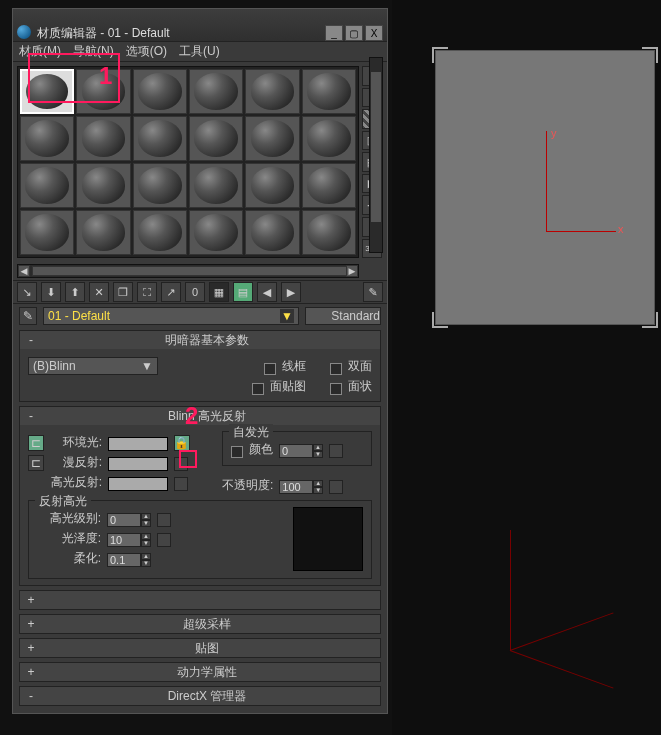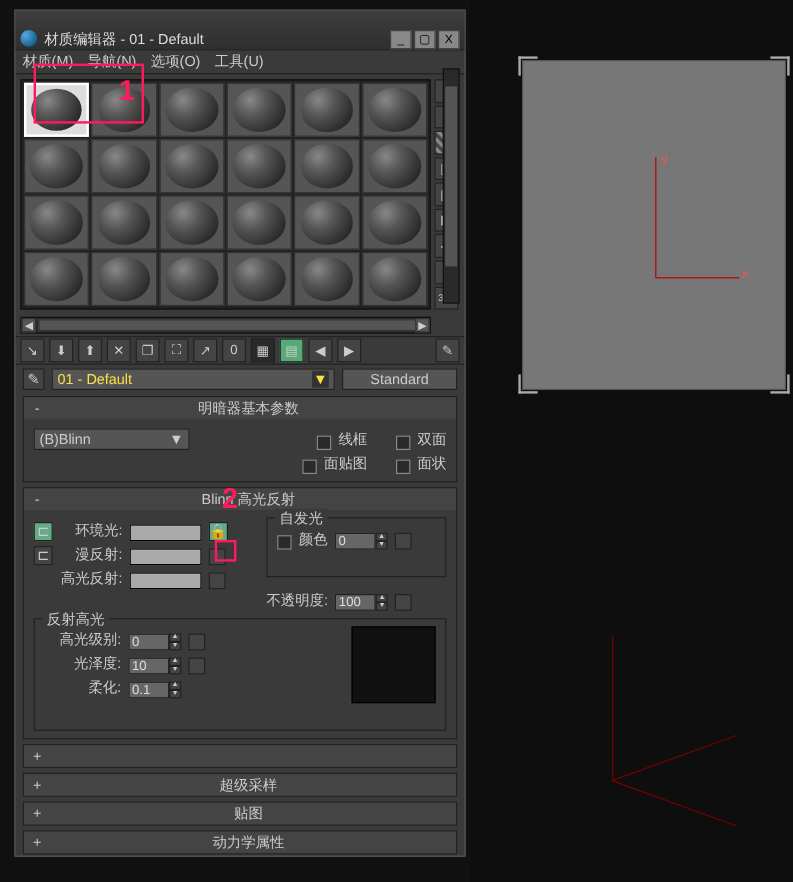--- a/index.html
+++ b/index.html
@@ -183,21 +183,21 @@
 .name-row {
   height: 24px;
   display: flex;
   align-items: center;
   padding: 0 6px;
   gap: 6px;
 }
 .dropper { width: 18px; height: 18px; border: 1px solid #222; background: #444; display:flex;align-items:center;justify-content:center; }
 .name-dd { flex: 1; height: 18px; background: #555; border: 1px solid #222; color: #fde047; padding: 1px 4px; display: flex; align-items: center; justify-content: space-between; }
 .name-dd .arrow { width: 14px; text-align: center; background: #333; }
-.std-btn { width: 96px; height: 18px; background: #555; border: 1px solid #222; text-align: center; line-height: 16px; }
+.std-btn { width: 76px; height: 18px; background: #555; border: 1px solid #222; text-align: right; line-height: 16px; }
 
 .rollouts { flex: 1; overflow-y: hidden; padding: 2px 6px; }
 .rollout { border: 1px solid #222; margin-bottom: 4px; background: #3a3a3a; }
 .rollout-header {
   height: 18px;
   background: #444;
   display: flex;
   align-items: center;
   padding: 0 4px;
   cursor: default;
@@ -217,21 +217,21 @@
 .lock-btn.active { background: #6a8; }
 .spinner { display: flex; align-items: center; }
 .spinner input { width: 34px; height: 14px; background: #666; border: 1px solid #222; color: #ddd; font-size: 11px; padding: 0 2px; }
 .spinner .arrows { width: 10px; height: 14px; display: flex; flex-direction: column;}
 .spinner .arrows div { flex: 1; background: #444; border: 1px solid #222; font-size: 6px; line-height: 5px; text-align: center; }
 .map-btn { width: 14px; height: 14px; border: 1px solid #222; background: #444; }
 
 .group-box {
   border: 1px solid #222;
   margin-top: 6px;
-  padding: 6px 8px 22px 8px;
+  padding: 6px 8px 7px 8px;
   position: relative;
 }
 .group-title { position: absolute; top: -8px; left: 6px; background: #3a3a3a; padding: 0 4px; }
 .preview { width: 70px; height: 64px; background: #111; border: 1px solid #000; margin-left: 12px; }
 
 
 .anno-box {
   position: absolute;
   border: 2px solid #ff1a5e;
   pointer-events: none;
@@ -558,20 +558,21 @@
     </div>
     <div class="rollout">
       <div class="rollout-header">
           <span class="pm">+</span>
           <span class="title">动力学属性</span>
         </div>
     </div>
     <div class="rollout">
       <div class="rollout-header">
           <span class="pm">-</span>
+          <span class="title">DirectX 管理器</span>
         </div>
     </div>
   </div>
 </div>
 
 <div class="anno-box" style="left:28px; top:53px; width:92px; height:50px;"></div>
 <span class="anno-label" style="left:99px; top:62px;">1</span>
 <div class="anno-box" style="left:179px; top:450px; width:18px; height:18px;"></div>
 <span class="anno-label" style="left:185px; top:402px;">2</span>
 

